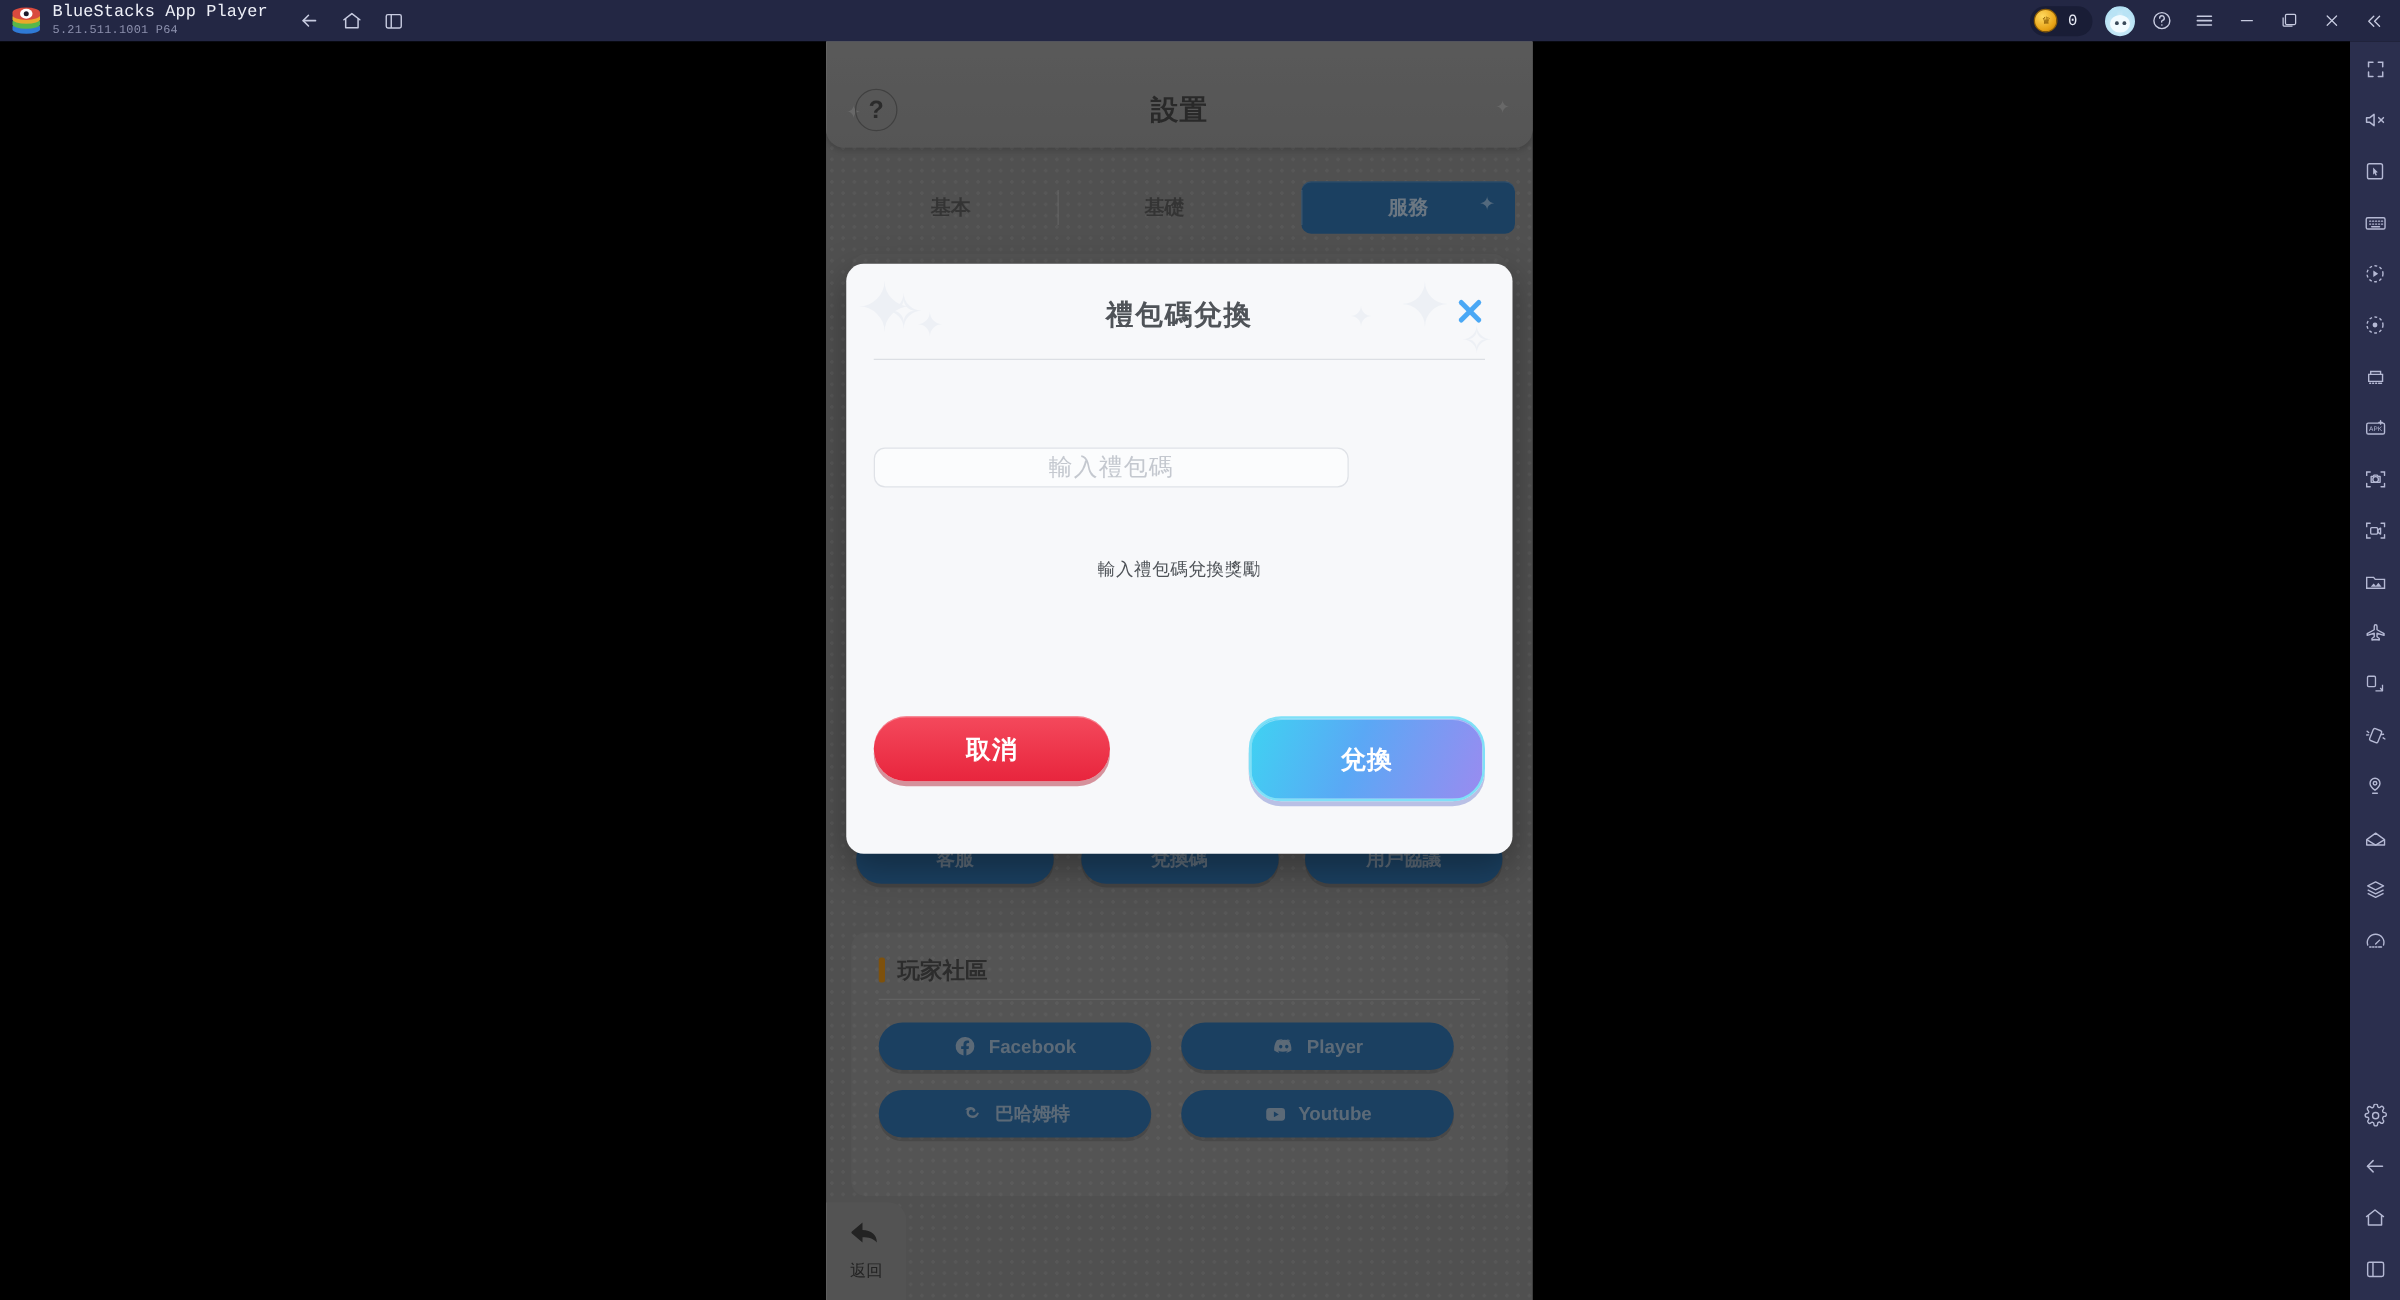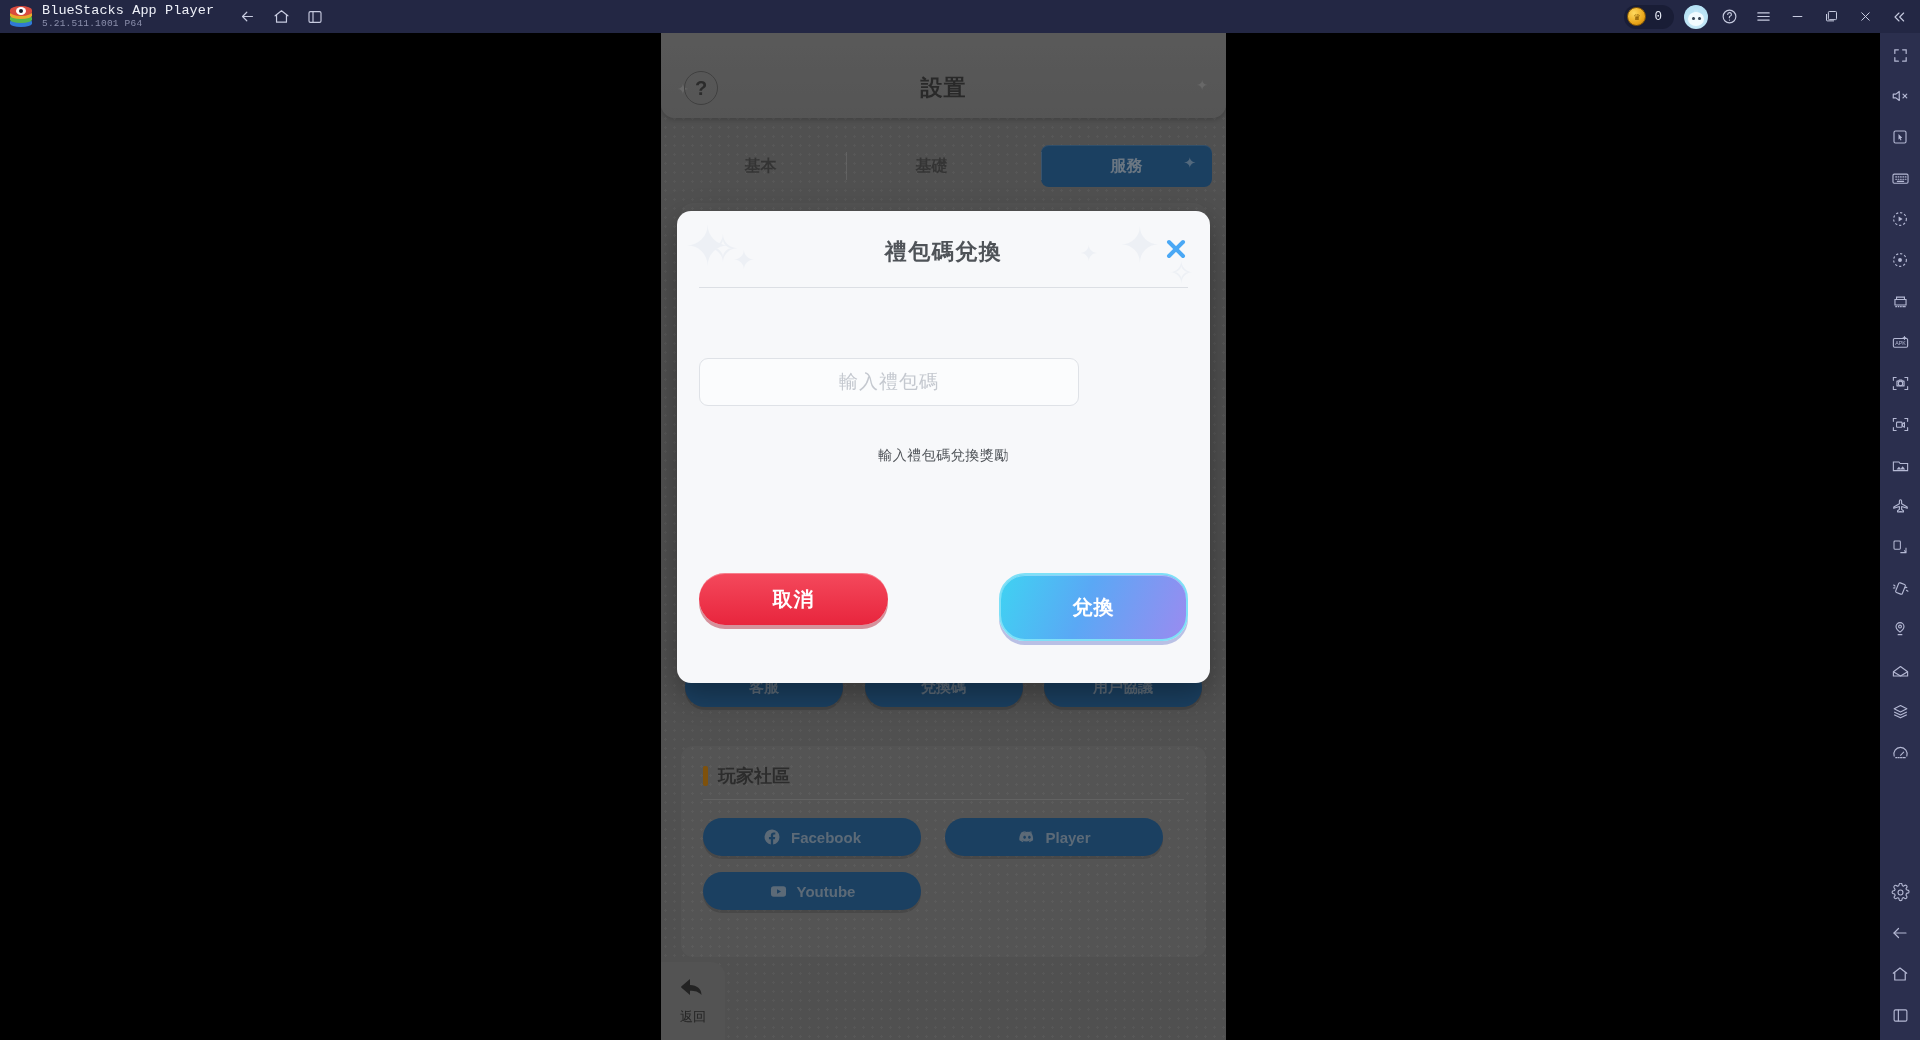--- a/index.html
+++ b/index.html
@@ -139,21 +139,21 @@
   #modal-head{ position:absolute; left:0; top:0; width:533px; height:76px;
      overflow:hidden; }
   #modal-head .deco{ position:absolute; color:#edf0f5; }
   #modal-title{ position:absolute; left:0; top:26px; width:533px; text-align:center;
      font-size:22px; font-weight:bold; color:#4f5358; letter-spacing:1.5px; }
   #modal-close{ position:absolute; right:18px; top:22px; width:32px; height:32px;
      display:flex; align-items:center; justify-content:center; }
   #modal-rule{ position:absolute; left:22px; top:76px; width:489px; height:1px;
      background:#dcdfe4; }
 
-  #code-input{ position:absolute; left:22px; top:147px; width:380px; height:48px;
+  #code-input{ position:absolute; left:22px; top:147px; width:380px; height:32px;
      background:#fbfcfd; border:1.5px solid #dfe2e7; border-radius:9px;
      display:flex; align-items:center; justify-content:center; }
   #code-input .ph{ font-size:19px; color:#c4c8cf; letter-spacing:1px; }
 
   #hint{ position:absolute; left:0; top:236px; width:533px; text-align:center;
      font-size:14px; font-weight:normal; color:#4f5358; letter-spacing:.5px; }
 
   #modal-actions{ position:absolute; left:22px; top:362px; width:489px; height:56px;
      display:flex; justify-content:space-between; }
   #btn-cancel{ width:189px; height:52px; border-radius:26px;
@@ -316,20 +316,28 @@
         </span>
         <span class="lbl">Facebook</span>
       </div>
       <div class="soc-btn">
         <span class="soc-ic">
           <svg width="18" height="18" viewBox="0 0 24 24" fill="currentColor">
               <path d="M19.3 5.6A16 16 0 0 0 15.4 4.4l-.2.4a14 14 0 0 1 3.4 1.6 13 13 0 0 0-11.2 0 14 14 0 0 1 3.4-1.6l-.2-.4A16 16 0 0 0 4.7 5.6C2.2 9.3 1.5 12.9 1.8 16.4a16 16 0 0 0 4.9 2.5l.6-1a10.5 10.5 0 0 1-1.6-.8l.4-.3a11.4 11.4 0 0 0 9.8 0l.4.3a10.6 10.6 0 0 1-1.7.8l.6 1a16 16 0 0 0 4.9-2.5c.4-4-.7-7.6-2.8-10.8zM8.8 14.3c-1 0-1.8-.9-1.8-2s.8-2 1.8-2 1.8.9 1.8 2-.8 2-1.8 2zm6.4 0c-1 0-1.8-.9-1.8-2s.8-2 1.8-2 1.8.9 1.8 2-.8 2-1.8 2z"></path>
             </svg>
         </span>
         <span class="lbl">Player</span>
+      </div>
+      <div class="soc-btn">
+        <span class="soc-ic">
+          <svg width="18" height="18" viewBox="0 0 24 24" fill="currentColor">
+              <path d="M4 8c2-3 6-4 9-2.5 1.6.8 2.4 2.2 2 3.4-.3 1-1.4 1.4-2.3 1-.6-.3-.8-.9-.5-1.3.2-.3.1-.6-.2-.7-1.4-.6-3 0-3.6 1.3-.8 1.7.1 3.7 2 4.4 2.6 1 5.6-.4 6.6-3l1.9.6C17.6 15.4 13.4 17.6 9.6 16 6.4 14.7 4.9 11.3 6 8.3c.1-.3-.2-.6-.5-.5-.4.1-.9 0-1.1-.3L4 8z"></path>
+            </svg>
+        </span>
+        <span class="lbl">巴哈姆特</span>
       </div>
       <div class="soc-btn">
         <span class="soc-ic">
           <svg width="19" height="19" viewBox="0 0 24 24" fill="currentColor">
               <rect x="2.5" y="5.5" width="19" height="13" rx="3.5"></rect>
               <path d="M10.2 9.2l5 2.8-5 2.8z" fill="#2f6ea8"></path>
             </svg>
         </span>
         <span class="lbl">Youtube</span>
       </div>

